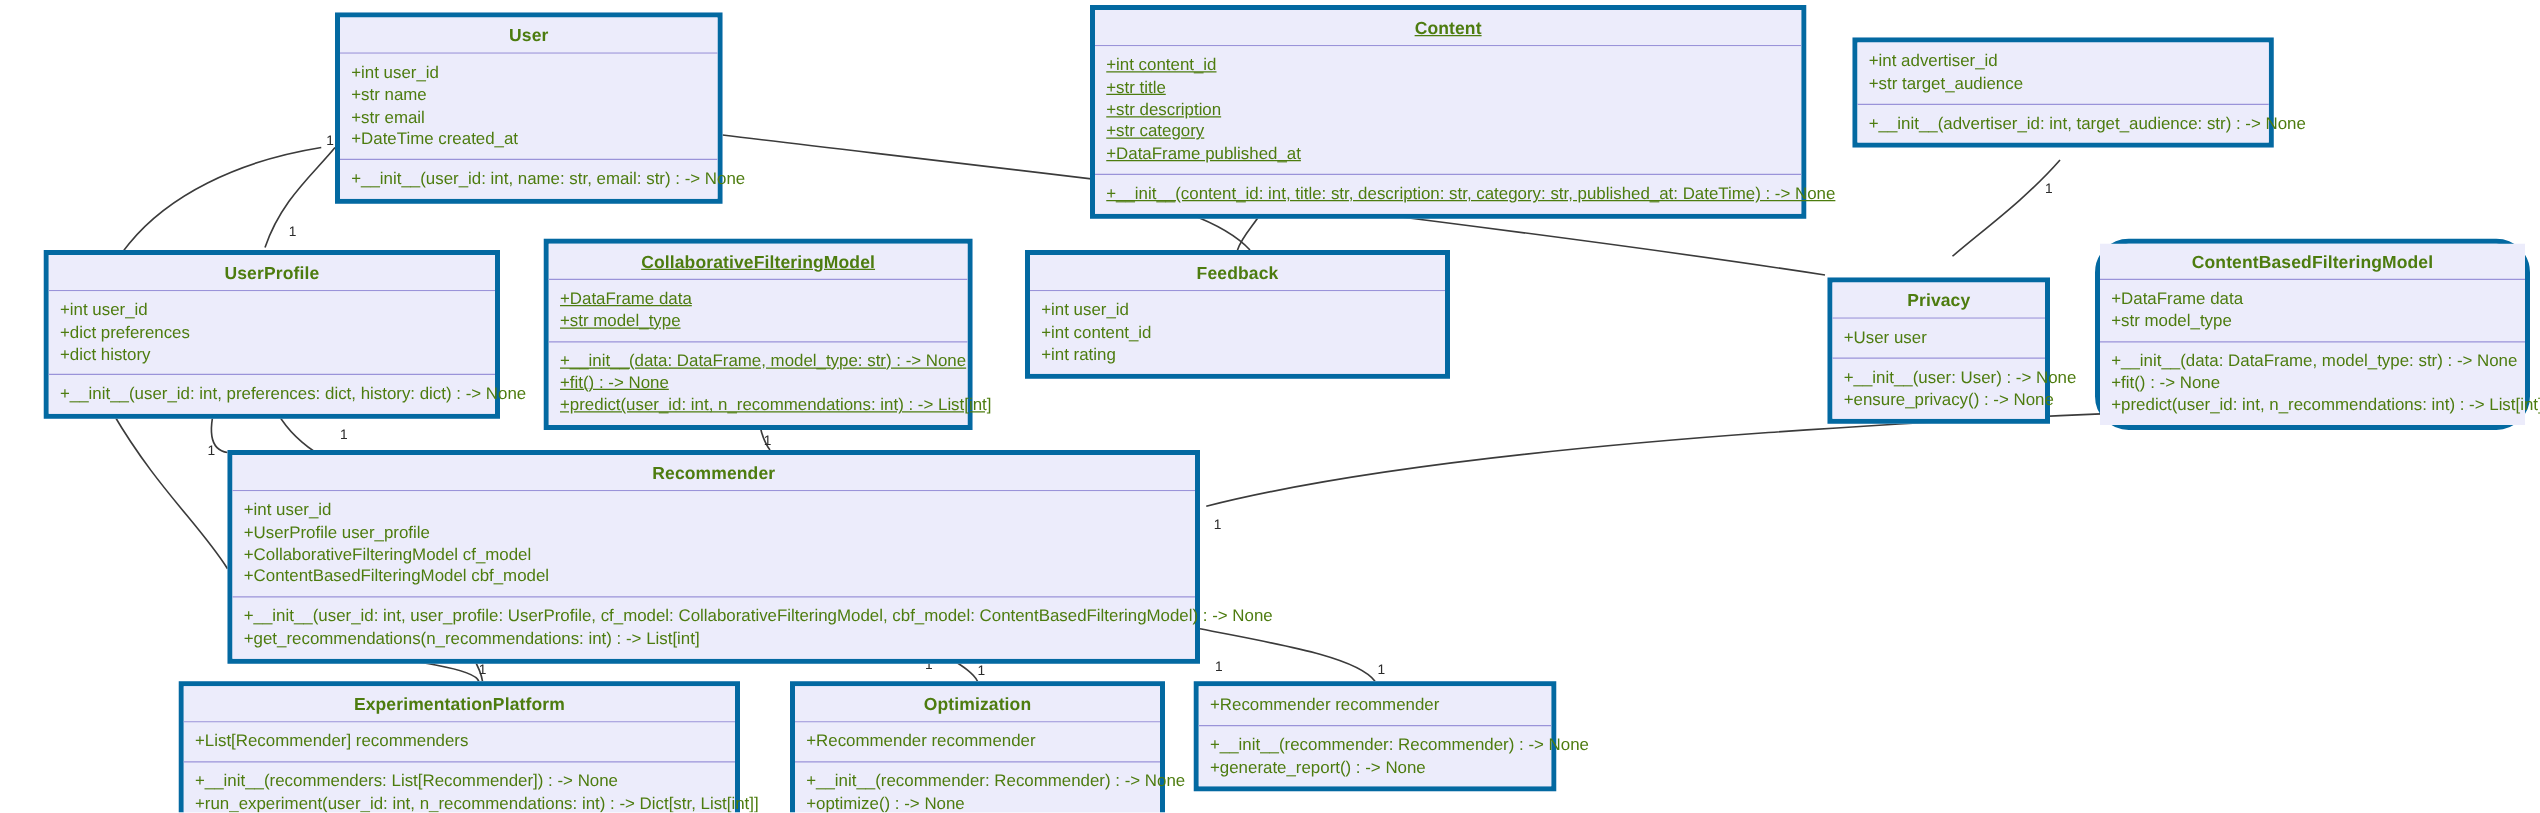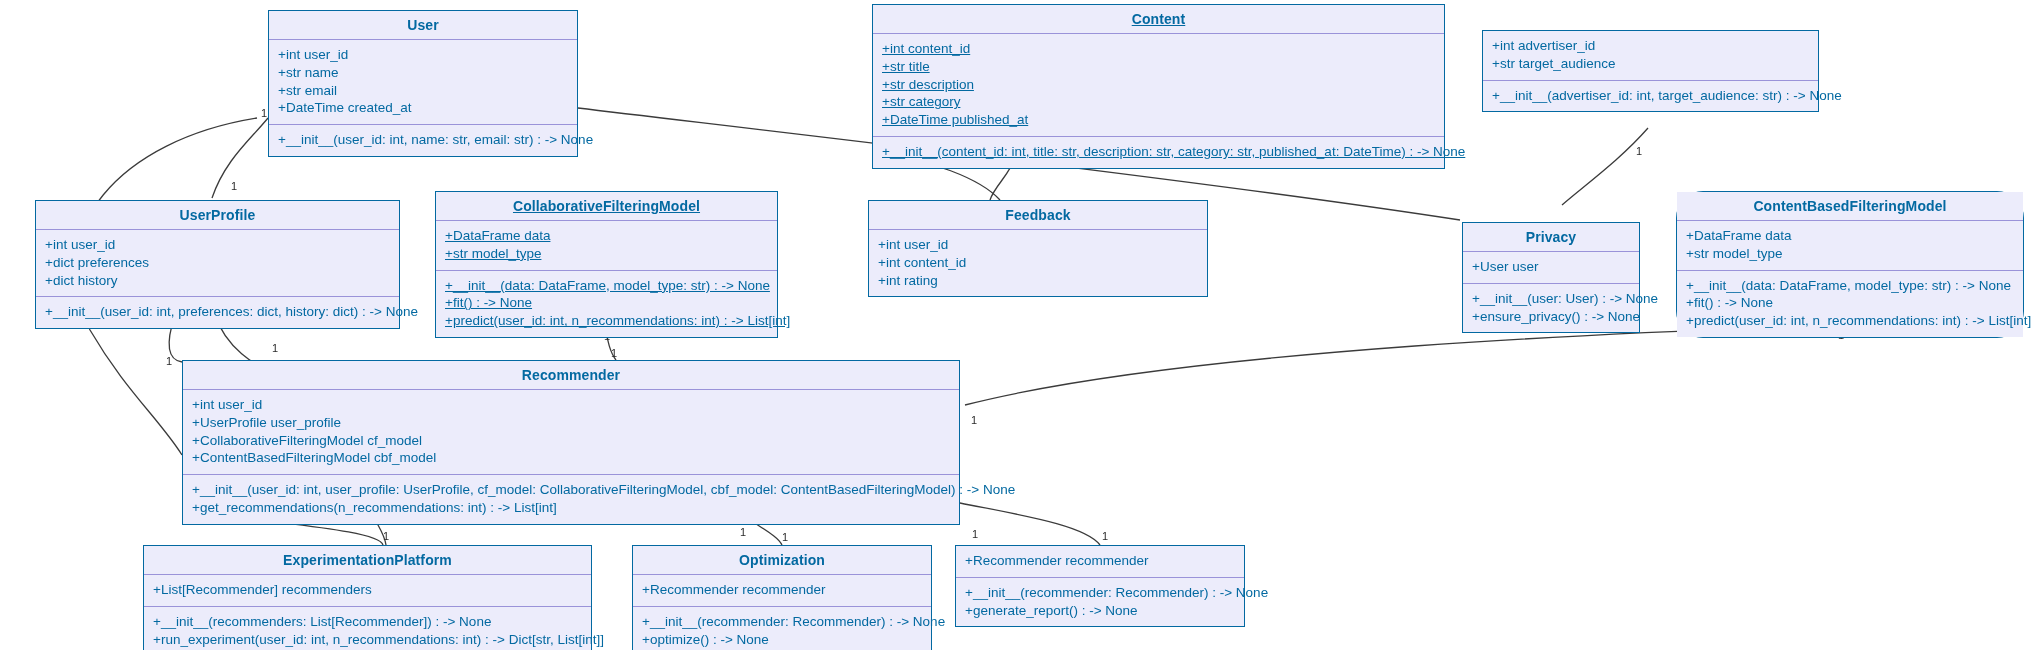--- a/index.html
+++ b/index.html
@@ -32,24 +32,24 @@
     position: absolute;
     font-family: "Liberation Sans", sans-serif;
     font-size: 11px;
     color: #2b2b2b;
     line-height: 1;
     white-space: nowrap;
   }
   .uml-class {
     position: absolute;
     box-sizing: border-box;
-    border: 1px solid #0369a1;
+    border: 4px solid #0369a1;
     background: #ececfb;
     font-size: 13.5px;
-    color: #0369a1;
+    color: #4d7c0f;
     z-index: 2;
   }
   .uml-title {
     text-align: center;
     font-weight: bold;
     font-size: 14px;
     padding: 6px 8px 6px 8px;
     border-bottom: 1px solid #9a93d9;
     background: #ececfb;
     letter-spacing: 0.1px;
@@ -115,21 +115,21 @@
     </div>
   </div>
 
   <div class="uml-class" style="left:872px; top:4px; width:573px;text-decoration:underline;">
     <div class="uml-title">Content</div>
     <div class="uml-section">
       <div class="uml-line">+int content_id</div>
       <div class="uml-line">+str title</div>
       <div class="uml-line">+str description</div>
       <div class="uml-line">+str category</div>
-      <div class="uml-line">+DateTime published_at</div>
+      <div class="uml-line">+DataFrame published_at</div>
     </div>
     <div class="uml-section">
       <div class="uml-line">+__init__(content_id: int, title: str, description: str, category: str, published_at: DateTime) : -&gt; None</div>
     </div>
   </div>
 
   <div class="uml-class" style="left:1482px; top:30px; width:337px;">
     <div class="uml-section">
       <div class="uml-line">+int advertiser_id</div>
       <div class="uml-line">+str target_audience</div>
@@ -157,21 +157,21 @@
       <div class="uml-line">+DataFrame data</div>
       <div class="uml-line">+str model_type</div>
     </div>
     <div class="uml-section">
       <div class="uml-line">+__init__(data: DataFrame, model_type: str) : -&gt; None</div>
       <div class="uml-line">+fit() : -&gt; None</div>
       <div class="uml-line">+predict(user_id: int, n_recommendations: int) : -&gt; List[int]</div>
     </div>
   </div>
 
-  <div class="uml-class" style="left:820px; top:200px; width:340px;margin-left:48px;">
+  <div class="uml-class" style="left:820px; top:200px; width:340px;">
     <div class="uml-title">Feedback</div>
     <div class="uml-section">
       <div class="uml-line">+int user_id</div>
       <div class="uml-line">+int content_id</div>
       <div class="uml-line">+int rating</div>
     </div>
   </div>
 
   <div class="uml-class" style="left:1462px; top:222px; width:178px;">
     <div class="uml-title">Privacy</div>

